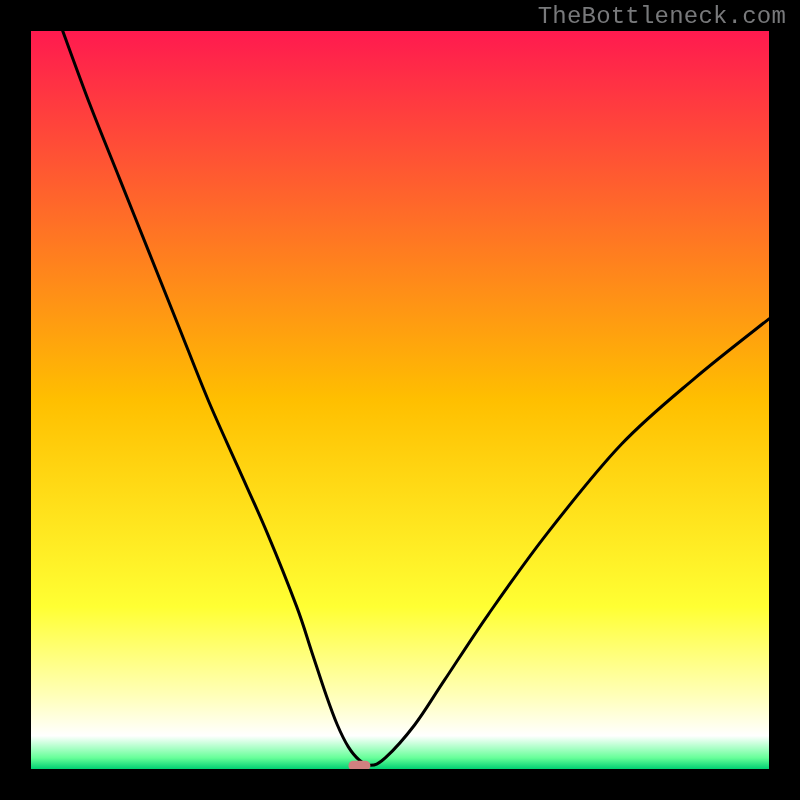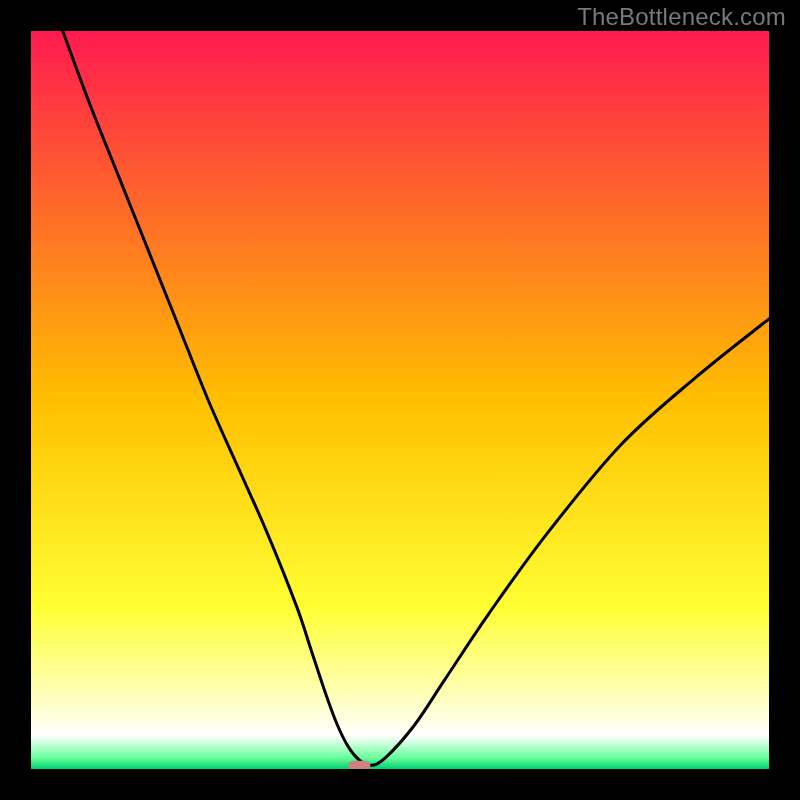--- a/index.html
+++ b/index.html
@@ -16,21 +16,21 @@
     top: 0;
     width: 800px;
     height: 800px;
     background: #000;
   }
   .watermark {
     position: absolute;
     top: 3px;
     right: 14px;
     color: #78797b;
-    font-family: Liberation Sans, sans-serif;
+    font-family: Liberation Mono, monospace;
     font-size: 24px;
     font-weight: 500;
     letter-spacing: 0.2px;
     user-select: none;
   }
   svg {
     display: block;
   }
 </style>
 </head>

